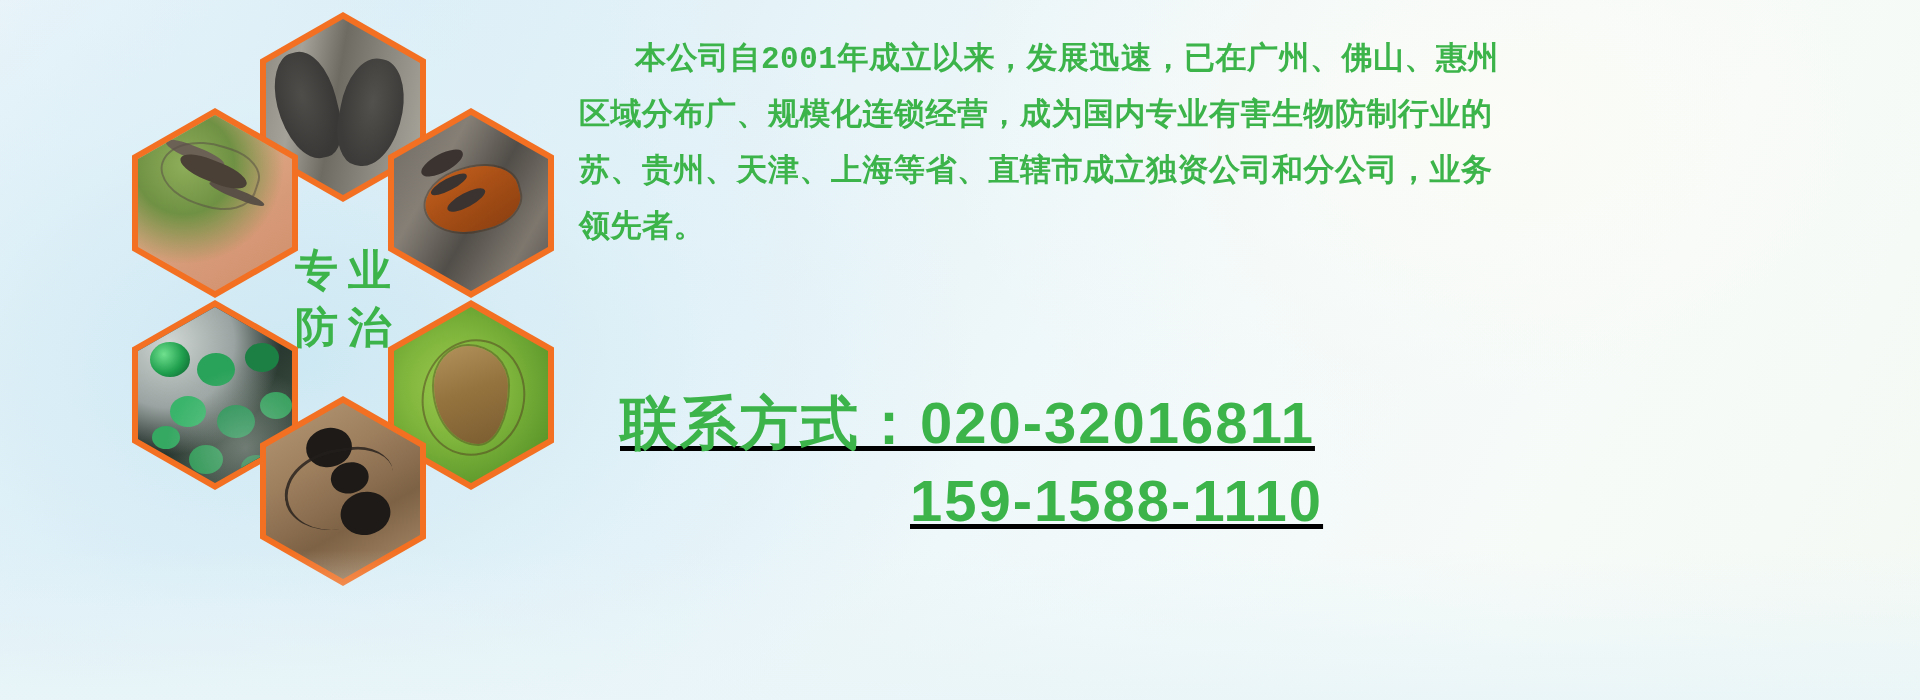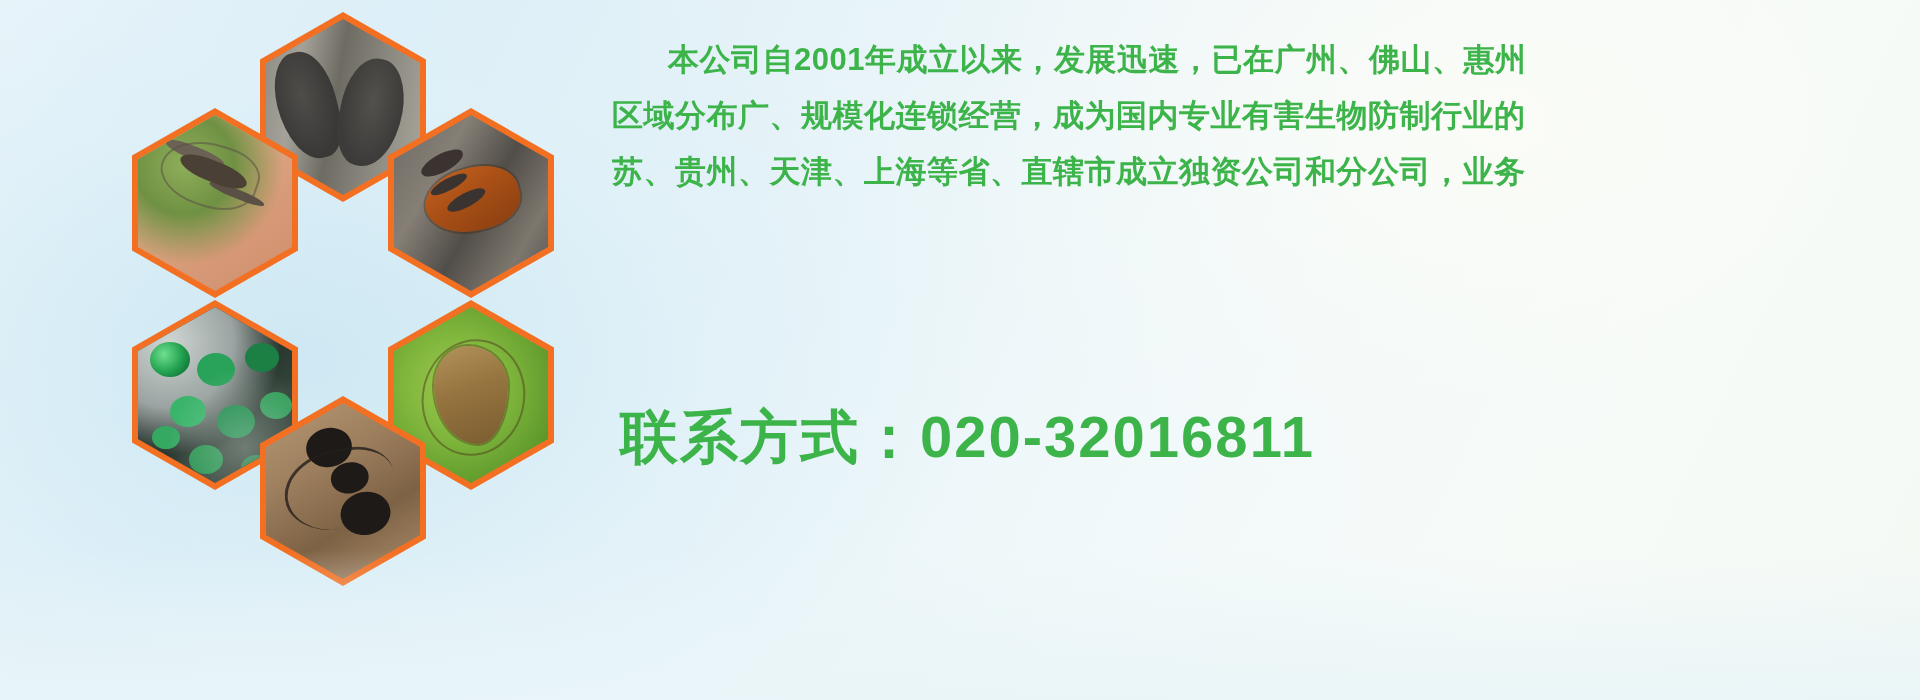--- a/index.html
+++ b/index.html
@@ -141,28 +141,28 @@
     background:linear-gradient(160deg,#b4925c 0%,#96743f 45%,#7a5c30 100%);
     border-radius:46% 54% 40% 60%/40% 40% 60% 60%;
     box-shadow:0 0 0 2px rgba(70,55,25,.4);
   }
   .art.stinkbug:after{
     content:"";position:absolute;left:18%;top:18%;width:64%;height:64%;
     border:2px solid rgba(80,62,30,.5);border-radius:50%;transform:rotate(12deg);
   }
 
   
-  .copy{position:absolute;left:612px;top:32px;width:1300px;}
+  .copy{position:absolute;left:579px;top:32px;width:1300px;font-family:Liberation Mono, monospace;}
   .para{
     color:#3cb44a;font-size:31px;line-height:56px;font-weight:bold;
     letter-spacing:.5px;
   }
   .para .indent{display:inline-block;width:56px;}
 
-  .contact{position:absolute;left:620px;top:398px;width:1290px;}
+  .contact{position:absolute;left:620px;top:384px;width:1290px;text-decoration:underline;}
   .contact-line{
     color:#3cb44a;font-weight:bold;font-size:58px;line-height:78px;
     letter-spacing:2px;white-space:nowrap;
   }
   .contact-line.second{text-align:left;padding-left:290px;}
 </style>
 </head>
 <body>
 
 <div class="banner">
@@ -180,20 +180,28 @@
         <div class="art mosquito"></div>
       </div>
     </div>
 
     <div class="hex h-upright">
       <div class="inner">
         <div class="art roach"></div>
       </div>
     </div>
 
+    <div class="hex h-center">
+      <div class="inner">
+        <div class="center-text">
+          <span>专业</span>
+          <span>防治</span>
+        </div>
+      </div>
+    </div>
 
     <div class="hex h-lowleft">
       <div class="inner">
         <div class="art flies"></div>
       </div>
     </div>
 
     <div class="hex h-lowright">
       <div class="inner">
         <div class="art stinkbug"></div>
@@ -205,19 +213,21 @@
         <div class="art ant"></div>
       </div>
     </div>
 
   </div>
 
   <div class="copy">
     <div class="para"><span class="indent"></span><span>本公司自2001年成立以来，发展迅速，已在广州、佛山、惠州</span></div>
     <div class="para">区域分布广、规模化连锁经营，成为国内专业有害生物防制行业的</div>
     <div class="para">苏、贵州、天津、上海等省、直辖市成立独资公司和分公司，业务</div>
+    <div class="para">领先者。</div>
   </div>
 
   <div class="contact">
     <div class="contact-line">联系方式：020-32016811</div>
+    <div class="contact-line second">159-1588-1110</div>
   </div>
 
 </div>
 
 </body></html>

